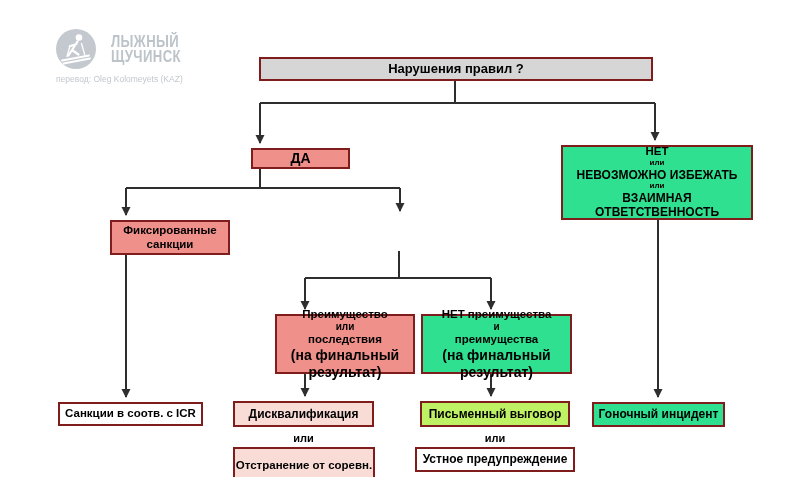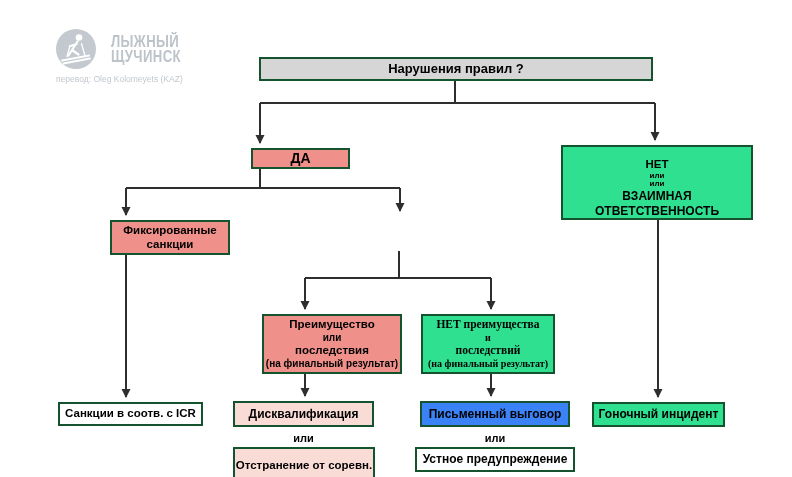--- a/index.html
+++ b/index.html
@@ -15,38 +15,38 @@
     display:flex;align-items:center;justify-content:center;}
   .logo-divider{width:2px;height:30px;background:#c3c9cf;margin:0 7px 0 8px;}
   .logo-text{display:flex;flex-direction:column;color:#bcc3c9;font-size:16px;
     line-height:15px;letter-spacing:.5px;transform:scaleX(.82);transform-origin:left center;
     font-weight:700;white-space:nowrap;}
   .credit{margin-top:4px;font-size:8.5px;color:#c2c8cd;text-align:center;width:120px;white-space:nowrap;}
   
   .connectors{position:absolute;left:0;top:0;}
   
   .node{
-    position:absolute;box-sizing:border-box;border:2px solid #14532d;
+    position:absolute;box-sizing:border-box;border:2px solid #7f1d1d;
     display:flex;flex-direction:column;align-items:center;justify-content:center;
     text-align:center;font-weight:bold;color:#000;line-height:1.2;
   }
   .fill-gray{background:#d6d6d6;}
   .fill-salmon{background:#f0908a;margin-left:40px;}
   .fill-pale{background:#fadcd7;}
   .fill-green{background:#2ee08f;}
-  .fill-yellow{background:#3b82f6;}
+  .fill-yellow{background:#bef264;}
   .fill-white{background:#ffffff;}
   .fs-root{font-size:13px;}
   .fs-yes{font-size:14px;}
   .fs-std{font-size:11.5px;}
   .fs-big{font-size:12px;}
   .ln{display:block;}
   .ln.tiny{font-size:8px;line-height:1.1;}
   .ln.mid{font-size:10px;line-height:1.15;}
-  .ln.paren{font-size:10px;line-height:1.2;}
+  .ln.paren{font-size:14px;line-height:1.2;}
   .or-label{position:absolute;font-size:11px;font-weight:bold;color:#000;text-align:center;}
 </style>
 </head>
 <body>
 
 <div class="stage">
 
   <div class="watermark">
     <div class="logo-row">
       <div class="logo-badge">
@@ -97,44 +97,45 @@
   </svg>
 
   <div class="node fill-gray fs-root" style="left:259px;top:57px;width:394px;height:24px;">
     <span class="ln">Нарушения правил ?</span>
   </div>
 
   <div class="node fill-salmon fs-yes" style="left:211px;top:148px;width:99px;height:21px;">
     <span class="ln">ДА</span>
   </div>
 
-  <div class="node fill-green" style="left:561px;top:145px;width:192px;height:75px;justify-content:flex-end;">
+  <div class="node fill-green" style="left:561px;top:145px;width:192px;height:75px;">
     <span class="ln fs-std">НЕТ</span>
     <span class="ln tiny">или</span>
+    <span class="ln fs-big">НЕВОЗМОЖНО ИЗБЕЖАТЬ</span>
     <span class="ln tiny">или</span>
     <span class="ln fs-big">ВЗАИМНАЯ ОТВЕТСТВЕННОСТЬ</span>
   </div>
 
   <div class="node fill-salmon fs-std" style="left:70px;top:220px;width:120px;height:35px;">
     <span class="ln">Фиксированные</span>
     <span class="ln">санкции</span>
   </div>
 
 
-  <div class="node fill-salmon" style="left:222px;top:314px;width:140px;height:60px;">
+  <div class="node fill-salmon" style="left:235px;top:314px;width:140px;height:60px;">
     <span class="ln fs-std">Преимущество</span>
     <span class="ln mid">или</span>
     <span class="ln fs-std">последствия</span>
     <span class="ln paren">(на финальный результат)</span>
   </div>
 
-  <div class="node fill-green" style="left:421px;top:314px;width:134px;height:60px;font-family:Liberation Serif, serif;">
+  <div class="node fill-green" style="left:421px;top:314px;width:151px;height:60px;">
     <span class="ln fs-std">НЕТ преимущества</span>
     <span class="ln mid">и</span>
-    <span class="ln fs-std">последствий</span>
+    <span class="ln fs-std">преимущества</span>
     <span class="ln paren">(на финальный результат)</span>
   </div>
 
   <div class="node fill-pale fs-big" style="left:233px;top:401px;width:141px;height:26px;">
     <span class="ln">Дисквалификация</span>
   </div>
 
   <div class="node fill-white fs-std" style="left:58px;top:402px;width:145px;height:24px;">
     <span class="ln">Санкции в соотв. с ICR</span>
   </div>

